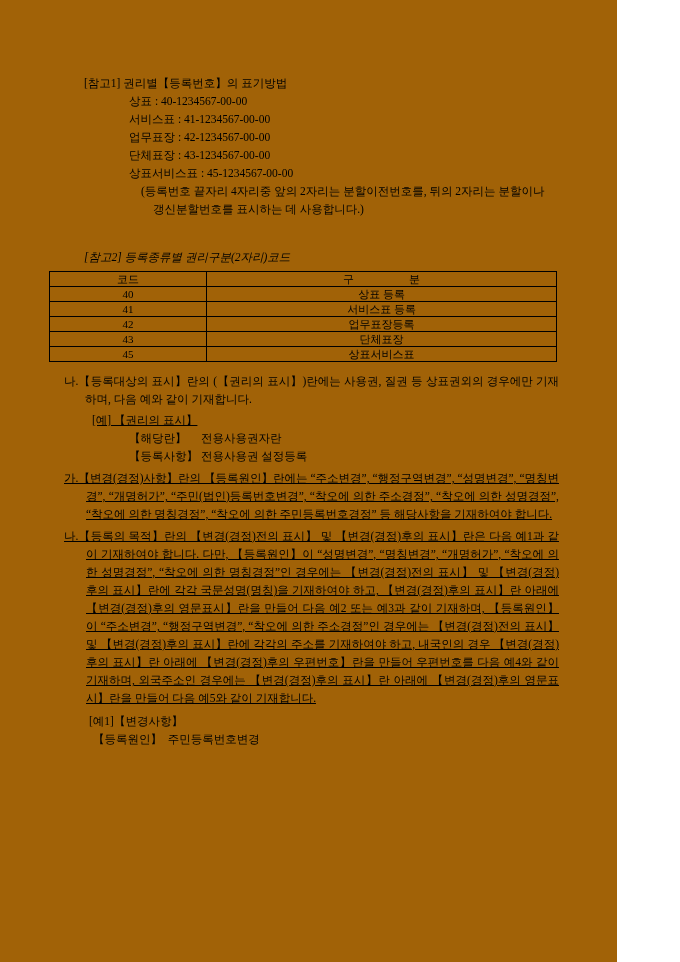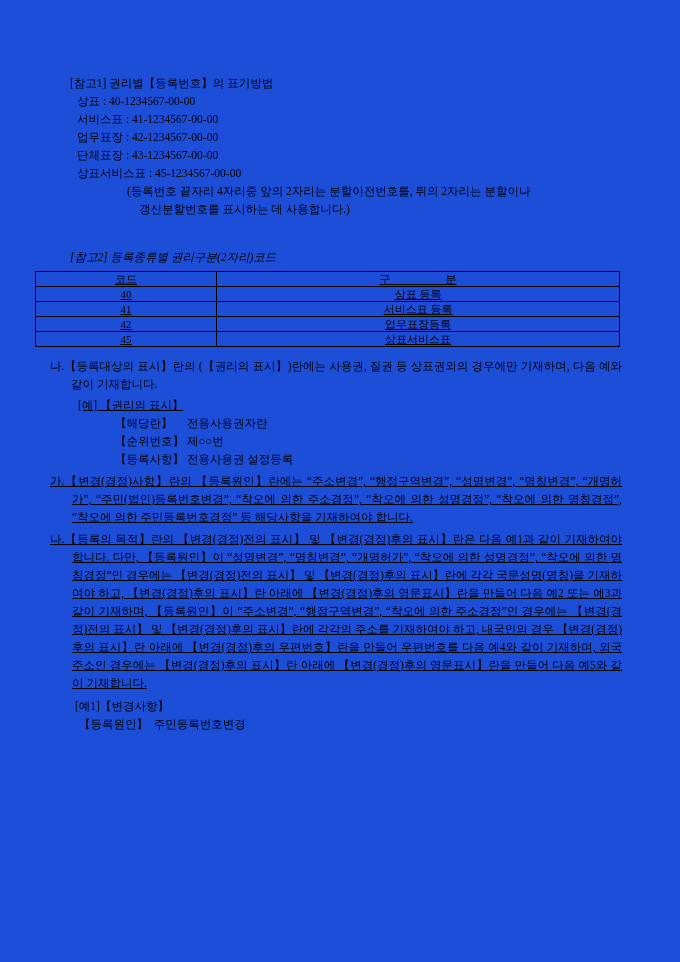--- a/index.html
+++ b/index.html
@@ -6,28 +6,28 @@
   html, body { margin: 0; padding: 0; }
   body {
     width: 680px;
     min-height: 962px;
     background: #ffffff;
     color: #000000;
     font-family: "Liberation Serif", "DejaVu Serif", serif;
     font-size: 11.5px;
     line-height: 18px;
   }
-  .page { width: 680px; min-height: 962px; padding: 74px 58px 40px 33px; background: #1d4ed8; }
+  .page { width: 617px; min-height: 962px; padding: 74px 58px 40px 47px; background: #a16207; }
   .line { white-space: pre-wrap; }
   .ind-title { margin-left: 37px; }
-  .ind-items { margin-left: 44px; }
+  .ind-items { margin-left: 82px; }
   .note-l1 { margin-left: 94px; }
   .note-l2 { margin-left: 106px; }
   .ref2-title { margin-left: 37px; margin-top: 30px; font-style: italic; }
-  .table-wrap { margin: 5px 2px 10px 2px; text-decoration: underline; }
+  .table-wrap { margin: 5px 2px 10px 2px; }
   table { width: 100%; border-collapse: collapse; table-layout: fixed; }
   th, td {
     border: 1px solid #000;
     text-align: center;
     padding: 0 4px;
     height: 15px;
     font-size: 11px;
     line-height: 14px;
     font-weight: normal;
     white-space: pre;
@@ -89,32 +89,35 @@
         </tr>
         <tr>
           <td>41</td>
           <td>서비스표 등록</td>
         </tr>
         <tr>
           <td>42</td>
           <td>업무표장등록</td>
         </tr>
         <tr>
+          <td>43</td>
+          <td>단체표장</td>
+        </tr>
+        <tr>
           <td>45</td>
           <td>상표서비스표</td>
         </tr>
       </tbody>
     </table>
   </div>
 
   <p class="hang1">나.【등록대상의 표시】란의 (【권리의 표시】)란에는 사용권, 질권 등 상표권외의 경우에만 기재하며, 다음 예와 같이 기재합니다.</p>
 
   <div class="line ex-label">[예] 【권리의 표시】</div>
   <div class="line ex-line">【해당란】　 전용사용권자란</div>
-  <div class="line ex-line">【순위번호】 제○○번</div>
   <div class="line ex-line">【등록사항】 전용사용권 설정등록</div>
 
 
   <p class="hang2">가.【변경(경정)사항】란의 【등록원인】란에는 “주소변경”, “행정구역변경”, “성명변경”, “명칭변경”, “개명허가”, “주민(법인)등록번호변경”, “착오에 의한 주소경정”, “착오에 의한 성명경정”, “착오에 의한 명칭경정”, “착오에 의한 주민등록번호경정” 등 해당사항을 기재하여야 합니다.</p>
   <p class="hang2">나.【등록의 목적】란의 【변경(경정)전의 표시】 및 【변경(경정)후의 표시】란은 다음 예1과 같이 기재하여야 합니다. 다만, 【등록원인】이 “성명변경”, “명칭변경”, “개명허가”, “착오에 의한 성명경정”, “착오에 의한 명칭경정”인 경우에는 【변경(경정)전의 표시】 및 【변경(경정)후의 표시】란에 각각 국문성명(명칭)을 기재하여야 하고, 【변경(경정)후의 표시】란 아래에 【변경(경정)후의 영문표시】란을 만들어 다음 예2 또는 예3과 같이 기재하며, 【등록원인】이 “주소변경”, “행정구역변경”, “착오에 의한 주소경정”인 경우에는 【변경(경정)전의 표시】 및 【변경(경정)후의 표시】란에 각각의 주소를 기재하여야 하고, 내국인의 경우 【변경(경정)후의 표시】란 아래에 【변경(경정)후의 우편번호】란을 만들어 우편번호를 다음 예4와 같이 기재하며, 외국주소인 경우에는 【변경(경정)후의 표시】란 아래에 【변경(경정)후의 영문표시】란을 만들어 다음 예5와 같이 기재합니다.</p>
 
   <div class="line ex1-label">[예1]【변경사항】</div>
   <div class="line ex1-line">【등록원인】  주민등록번호변경</div>
 
 </div>

